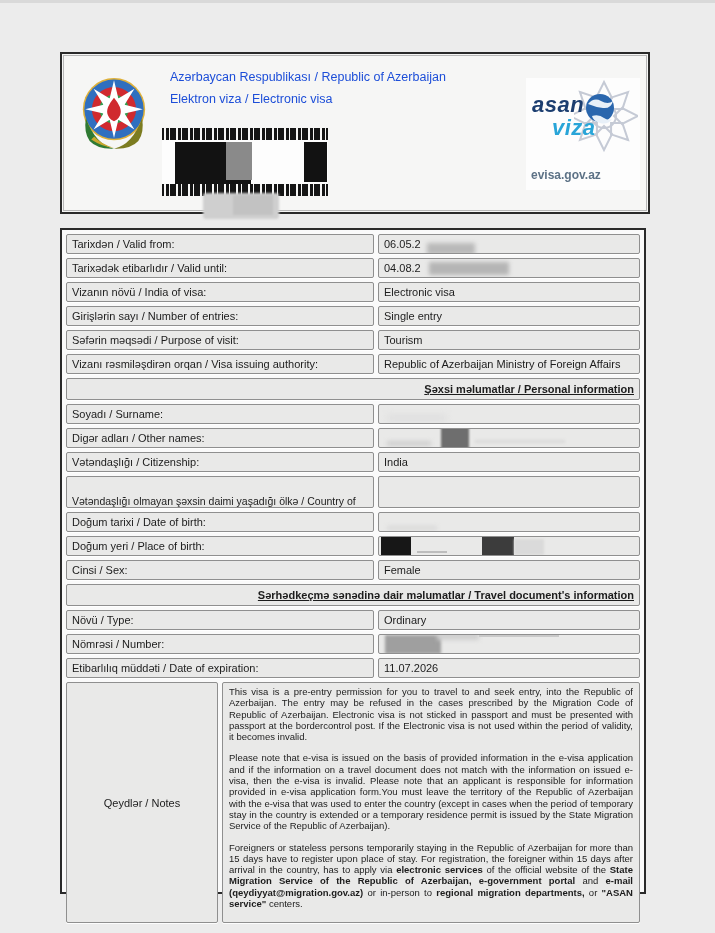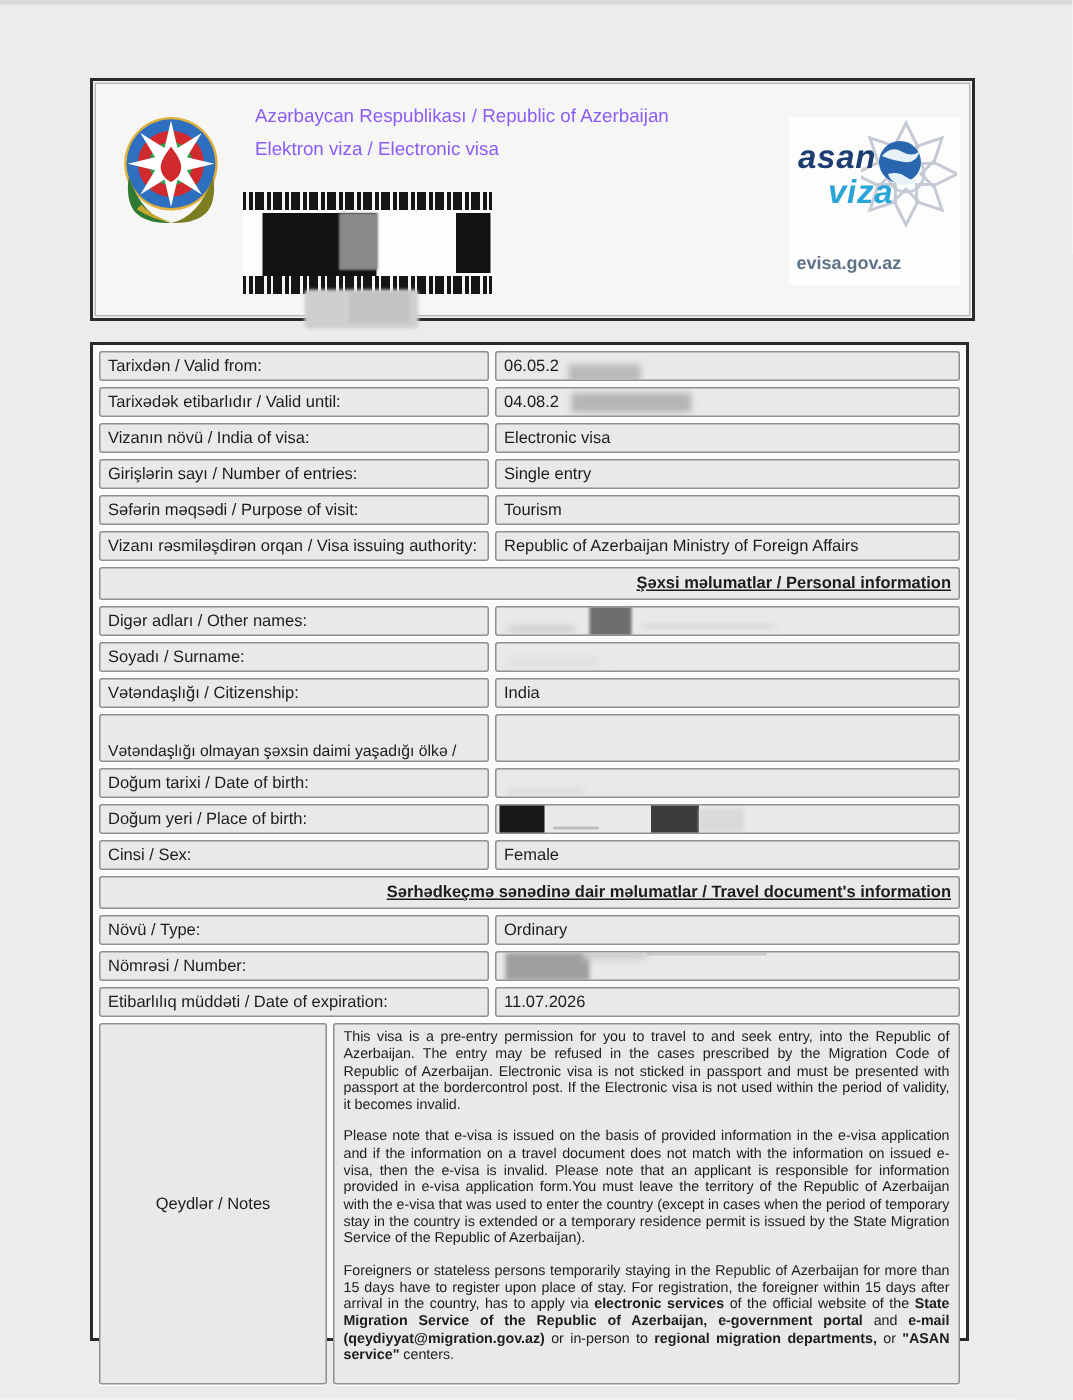--- a/index.html
+++ b/index.html
@@ -12,21 +12,21 @@
   .top-strip{position:absolute;left:0;top:0;width:100%;height:3px;background:#d9d9d9;}
 
   
   .header-box{
     position:absolute;left:60px;top:52px;width:586px;height:158px;
     background:#f6f6f5;border:2px solid #2a2a2a;
   }
   .header-inner{position:absolute;inset:1px;border:1px solid #b7b7b7;}
   .emblem{position:absolute;left:14px;top:20px;width:76px;height:84px;}
   .header-titles{position:absolute;left:108px;top:16px;}
-  .header-title{font-size:12.5px;color:#8b5cf6;margin:0 0 8px 0;}
+  .header-title{font-size:12.5px;color:#1d4ed8;margin:0 0 8px 0;}
   .barcode{position:absolute;left:100px;top:74px;width:166px;height:68px;}
   .bars{
     position:absolute;left:0;width:100%;height:12px;
     background-image:
       repeating-linear-gradient(90deg,#151515 0 2px,transparent 2px 4px),
       repeating-linear-gradient(90deg,#151515 0 1px,transparent 1px 6px),
       repeating-linear-gradient(90deg,transparent 0 9px,#151515 9px 12px);
   }
   .bars.top{top:0;} .bars.bottom{bottom:0;}
   .bc-mid{position:absolute;left:0;top:12px;width:100%;height:44px;background:#fdfdfd;}
@@ -54,21 +54,21 @@
     padding:4px;box-sizing:border-box;
     display:flex;flex-direction:column;gap:4px;
   }
   .row{display:flex;gap:4px;}
   .cell{
     background:#e9e9e8;border:1px solid #8f8f8f;border-radius:2px;
     font-size:11px;padding:0 5px;box-sizing:border-box;
     height:20px;line-height:18px;white-space:nowrap;overflow:hidden;
     box-shadow:0 1px 0 rgba(255,255,255,.9);
   }
-  .cell.label{width:260px;flex:none;}
+  .cell.label{width:308px;flex:none;}
   .cell.value{flex:1;position:relative;}
   .cell.multiline{height:32px;line-height:13px;white-space:normal;padding-top:18px;font-size:10.5px;}
   .cell.section{
     width:100%;height:22px;line-height:20px;text-align:right;
     font-weight:bold;text-decoration:underline;font-size:11px;
   }
   .row.notes-row{flex:1;}
   .cell.notes-label{
     width:152px;flex:none;height:auto;display:flex;align-items:center;justify-content:center;
     white-space:normal;text-align:center;
@@ -196,27 +196,27 @@
   <div class="row">
     <div class="cell label">Vizanı rəsmiləşdirən orqan / Visa issuing authority:</div>
     <div class="cell value">Republic of Azerbaijan Ministry of Foreign Affairs</div>
   </div>
 
   <div class="row">
     <div class="cell section">Şəxsi məlumatlar / Personal information</div>
   </div>
 
   <div class="row">
+    <div class="cell label">Soyadı / Surname:</div>
+    <div class="cell value"><span></span><div class="redact r-sn"></div></div>
+  </div>
+
+  <div class="row">
     <div class="cell label">Digər adları / Other names:</div>
     <div class="cell value"><span></span><div class="redact r-on1"></div><div class="redact r-on2"></div><div class="redact r-on3"></div></div>
-  </div>
-
-  <div class="row">
-    <div class="cell label">Soyadı / Surname:</div>
-    <div class="cell value"><span></span><div class="redact r-sn"></div></div>
   </div>
 
   <div class="row">
     <div class="cell label">Vətəndaşlığı / Citizenship:</div>
     <div class="cell value">India</div>
   </div>
 
   <div class="row">
     <div class="cell label multiline">Vətəndaşlığı olmayan şəxsin daimi yaşadığı ölkə / Country of habitual residence of a stateless person:</div>
     <div class="cell value" style="height:32px;"></div>

